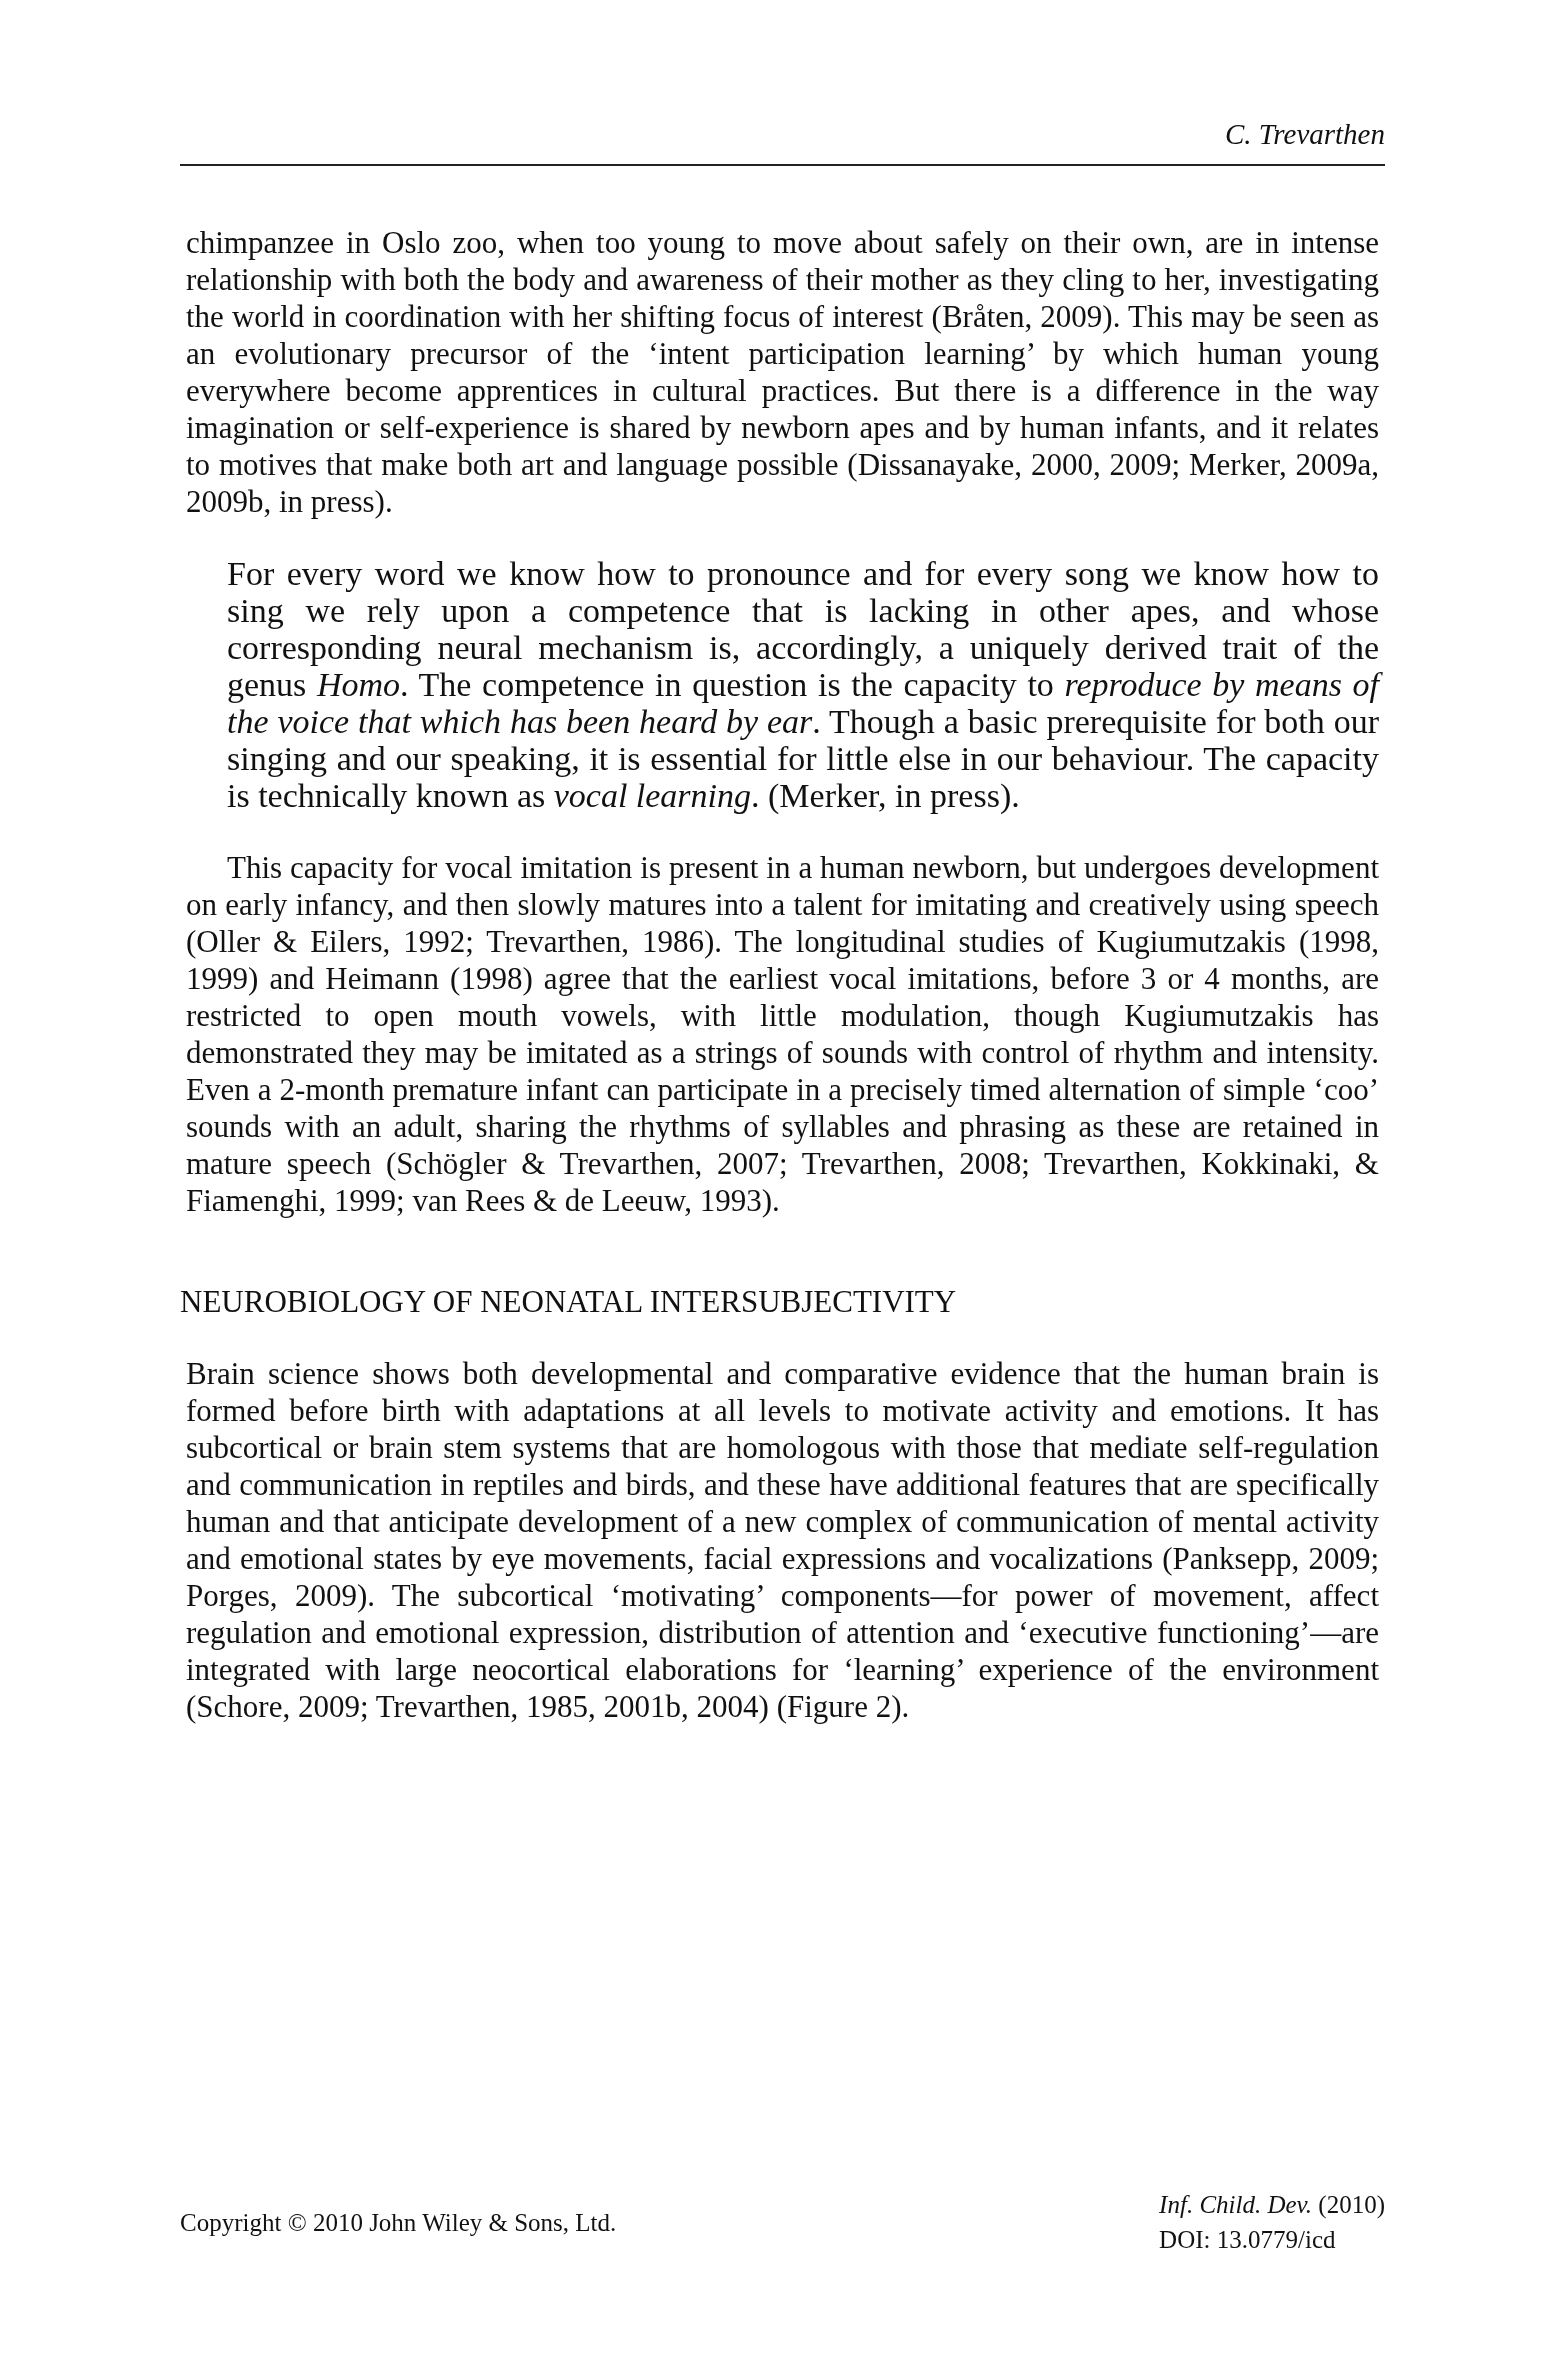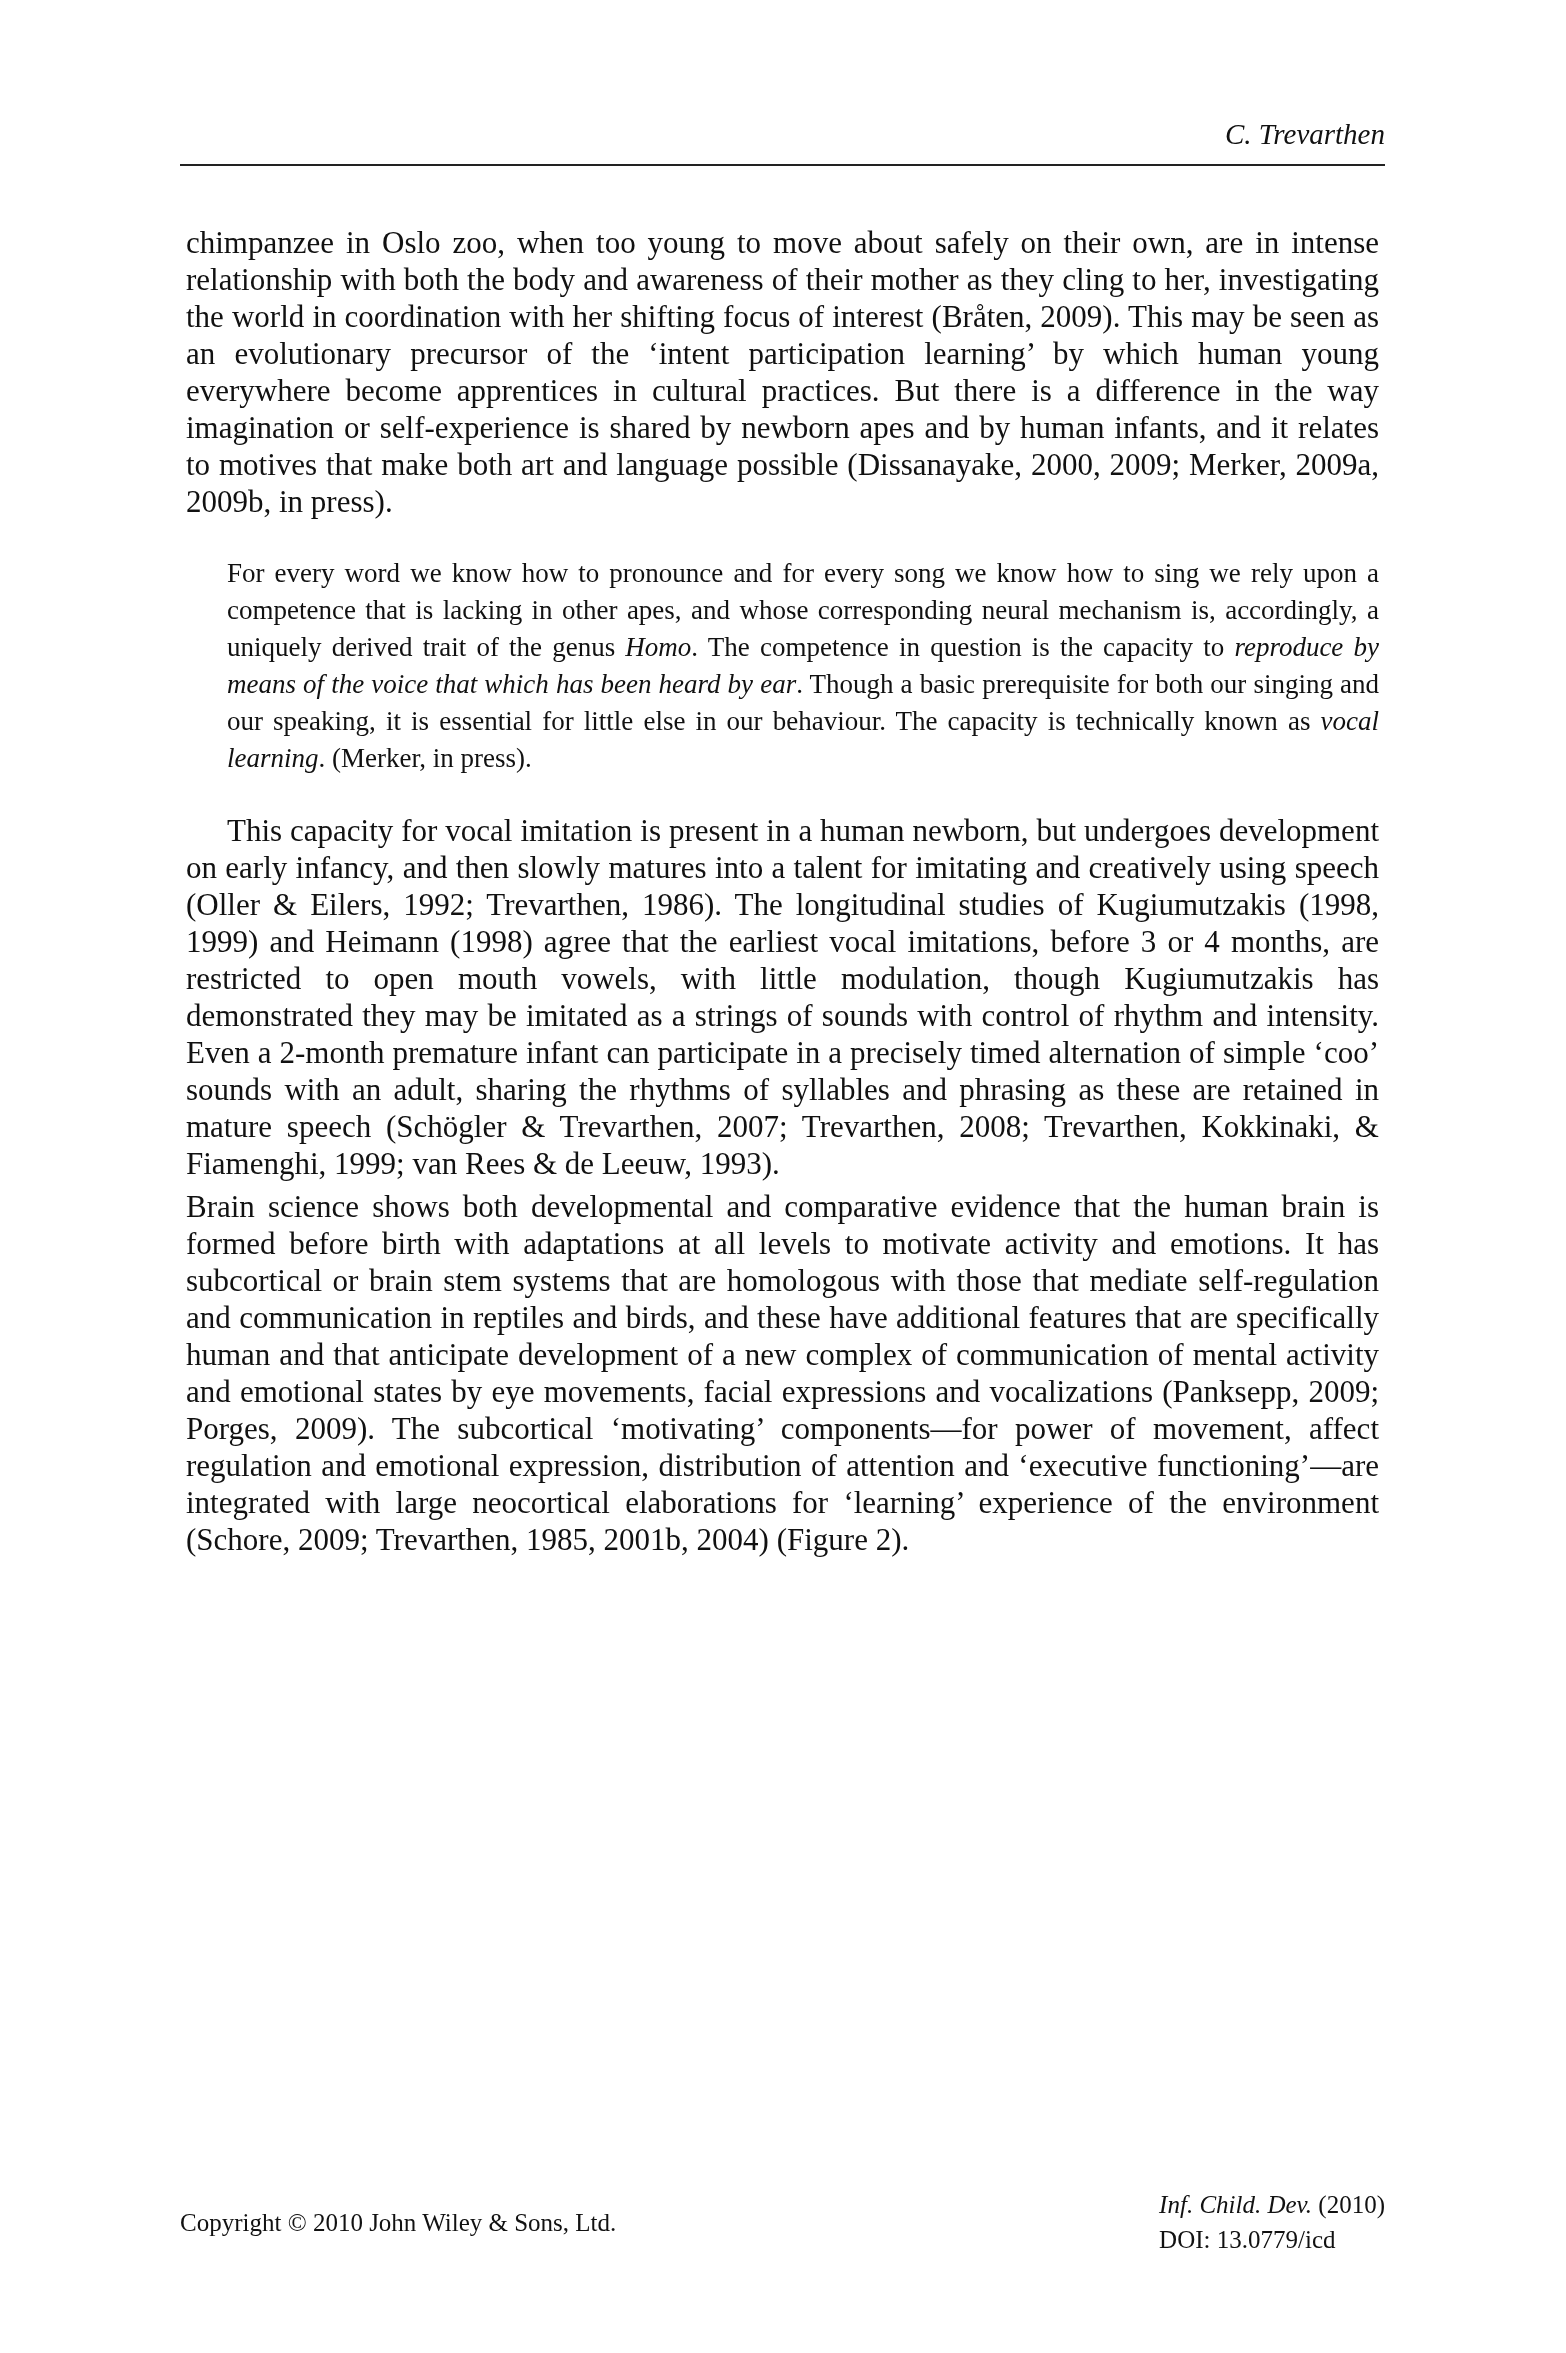--- a/index.html
+++ b/index.html
@@ -49,21 +49,21 @@
       line-height: 37px;
       text-align: justify;
       hyphens: manual;
     }
     p.indent { text-indent: 41px; }
     .quote {
       margin: 35px 0 35px 41px;
       width: 1164px;
     }
     .quote p {
-      font-size: 27px;
+      font-size: 34px;
       line-height: 37px;
     }
     h2 {
       margin: 64px 0 35px 0;
       font-weight: normal;
       font-size: 31px;
       line-height: 37px;
       letter-spacing: 0px;
     }
     em { font-style: italic; }
@@ -98,20 +98,21 @@
 
   <div class="body-text">
     <p>chimpanzee in Oslo zoo, when too young to move about safely on their own, are in intense relationship with both the body and awareness of their mother as they cling to her, investigating the world in coordination with her shifting focus of interest (Bråten, 2009). This may be seen as an evolutionary precursor of the ‘intent participation learning’ by which human young everywhere become ap­prentices in cultural practices. But there is a difference in the way imagination or self-experience is shared by newborn apes and by human infants, and it relates to motives that make both art and language possible (Dissanayake, 2000, 2009; Merker, 2009a, 2009b, in press).</p>
 
     <div class="quote">
       <p><span>For every word we know how to pronounce and for every song we know how to sing we rely upon a competence that is lacking in other apes, and whose corresponding neural mechanism is, accordingly, a uniquely derived trait of the genus </span><em>Homo</em><span>. The competence in question is the capacity to </span><em>reproduce by means of the voice that which has been heard by ear</em><span>. Though a basic prerequisite for both our singing and our speaking, it is essential for little else in our behaviour. The capacity is technically known as </span><em>vocal learning</em><span>. (Merker, in press).</span></p>
     </div>
 
     <p class="indent">This capacity for vocal imitation is present in a human newborn, but under­goes development on early infancy, and then slowly matures into a talent for imitating and creatively using speech (Oller &amp; Eilers, 1992; Trevarthen, 1986). The longitudinal studies of Kugiumutzakis (1998, 1999) and Heimann (1998) agree that the earliest vocal imitations, before 3 or 4 months, are restricted to open mouth vowels, with little modulation, though Kugiumutzakis has demonstrated they may be imitated as a strings of sounds with control of rhythm and intensity. Even a 2-month premature infant can participate in a precisely timed alternation of simple ‘coo’ sounds with an adult, sharing the rhythms of syllables and phrasing as these are retained in mature speech (Schögler &amp; Trevarthen, 2007; Trevarthen, 2008; Trevarthen, Kokkinaki, &amp; Fiamenghi, 1999; van Rees &amp; de Leeuw, 1993).</p>
 
+    <h2>NEUROBIOLOGY OF NEONATAL INTERSUBJECTIVITY</h2>
 
     <p>Brain science shows both developmental and comparative evidence that the human brain is formed before birth with adaptations at all levels to motivate activity and emotions. It has subcortical or brain stem systems that are homologous with those that mediate self-regulation and communication in reptiles and birds, and these have additional features that are specifically human and that anticipate development of a new complex of communication of mental activity and emotional states by eye movements, facial expressions and vocalizations (Panksepp, 2009; Porges, 2009). The subcortical ‘motivating’ components—for power of movement, affect regulation and emotional expres­sion, distribution of attention and ‘executive functioning’—are integrated with large neocortical elaborations for ‘learning’ experience of the environment (Schore, 2009; Trevarthen, 1985, 2001b, 2004) (Figure 2).</p>
   </div>
 
   <div class="footer">
     <div class="footer-left">Copyright © 2010 John Wiley &amp; Sons, Ltd.</div>
     <div class="footer-right">
       <div><em>Inf. Child. Dev.</em><span> (2010)</span></div>
       <div>DOI: 13.0779/icd</div>
     </div>

